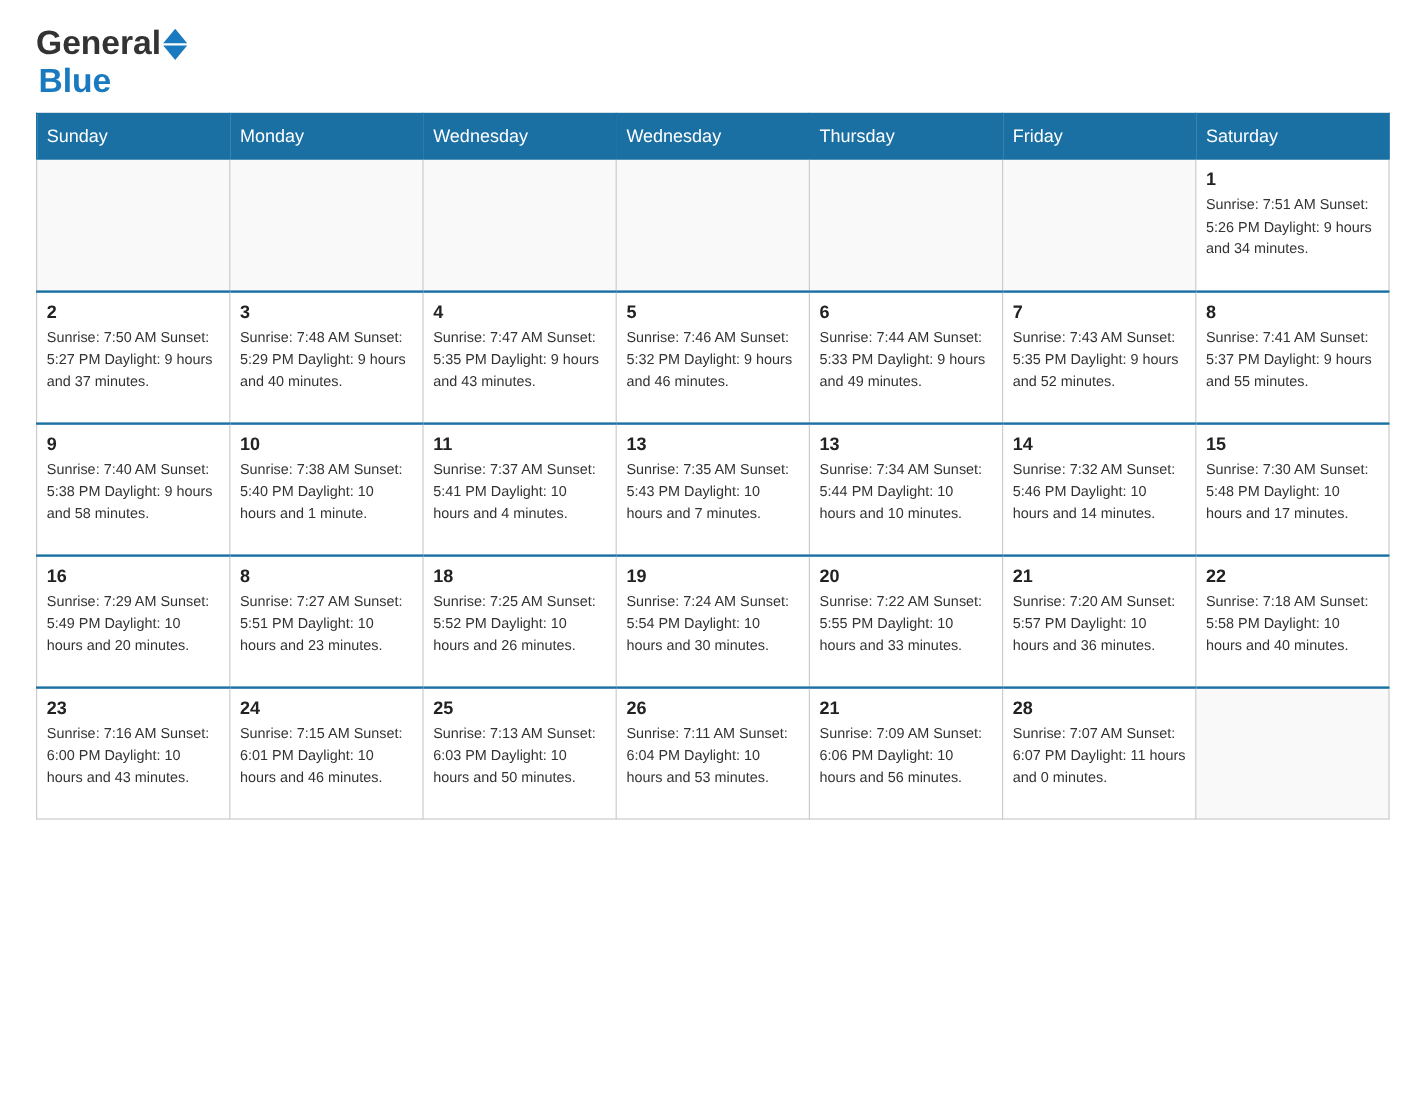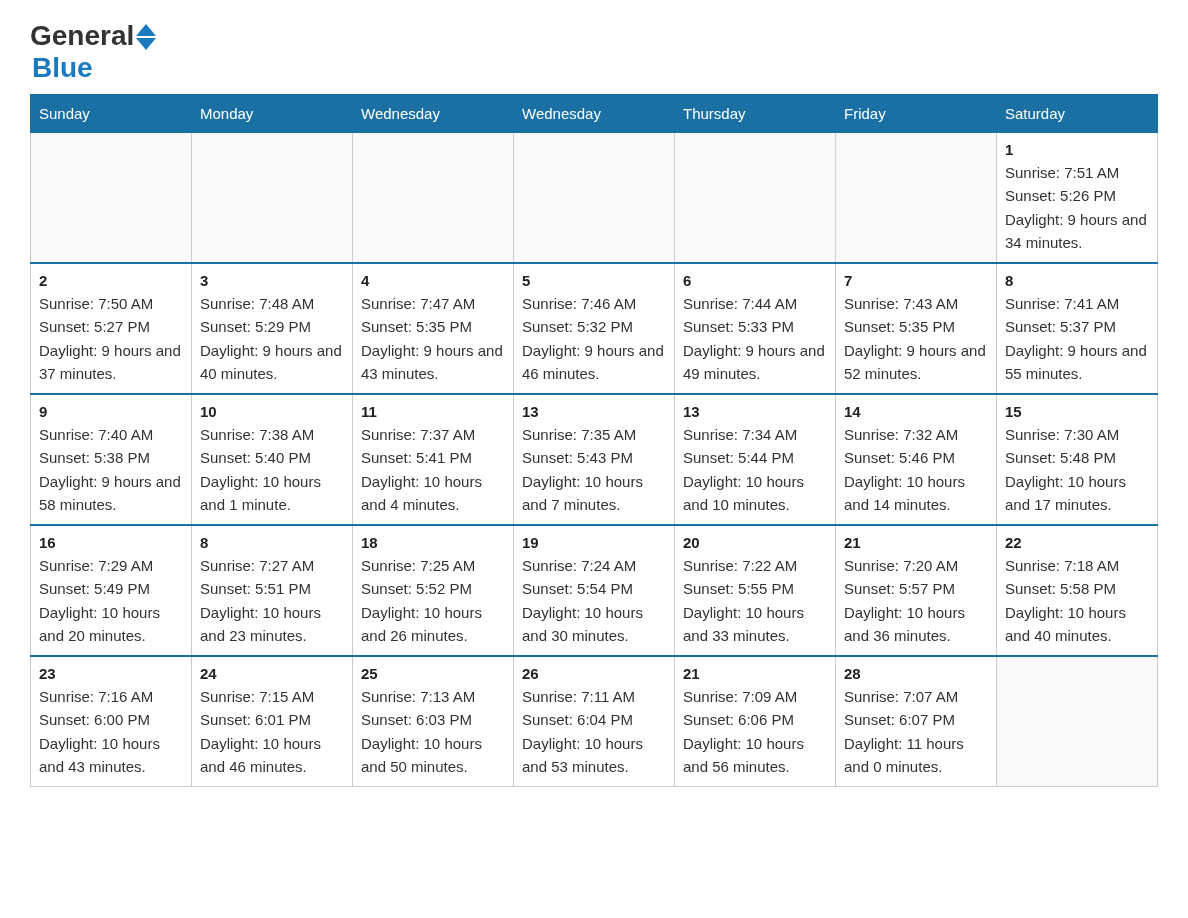--- a/index.html
+++ b/index.html
@@ -74,21 +74,21 @@
       background: #f9f9f9;
     }
     .day-number {
       font-size: 15px;
       font-weight: bold;
       color: #222;
       display: block;
       margin-bottom: 3px;
     }
     .day-info {
-      font-size: 15px;
+      font-size: 12px;
       line-height: 1.55;
       color: #333;
     }
     .row-separator td {
       border-top: 2px solid #1a6fa3;
     }
   </style>
 </head>
 <body>
 

